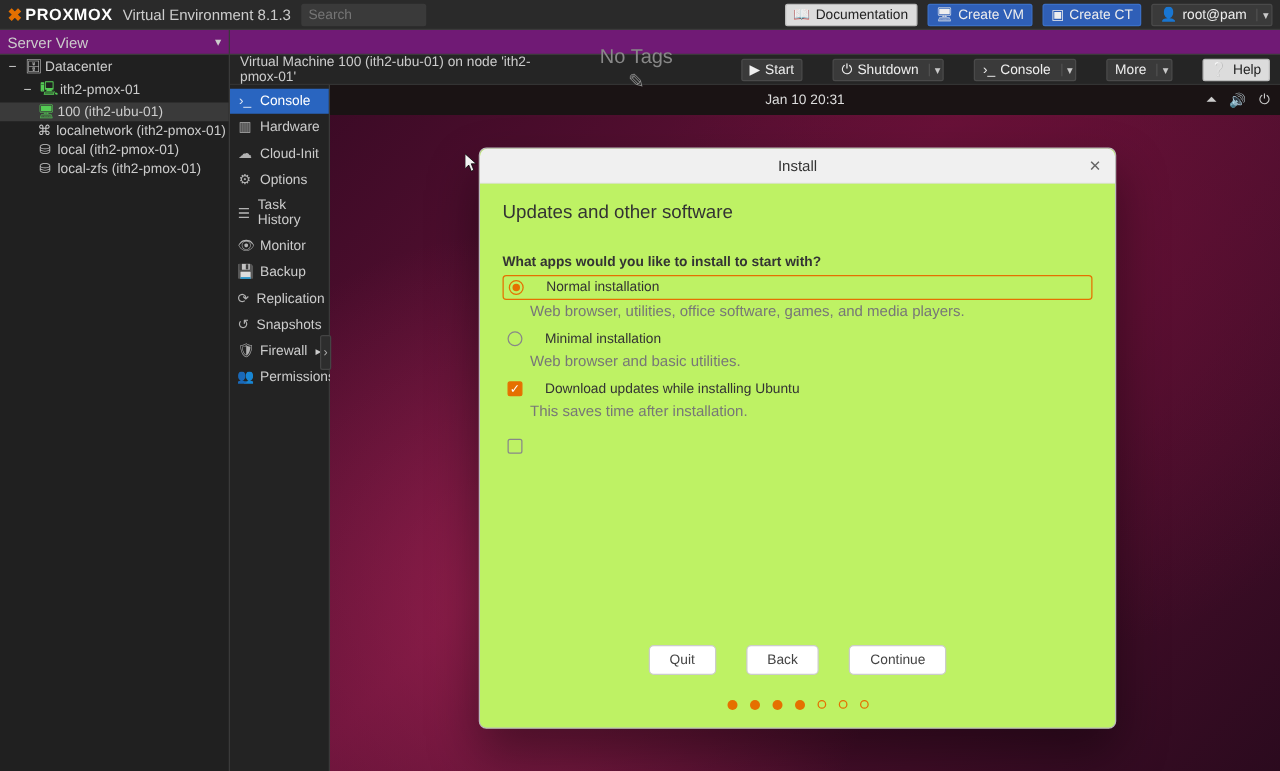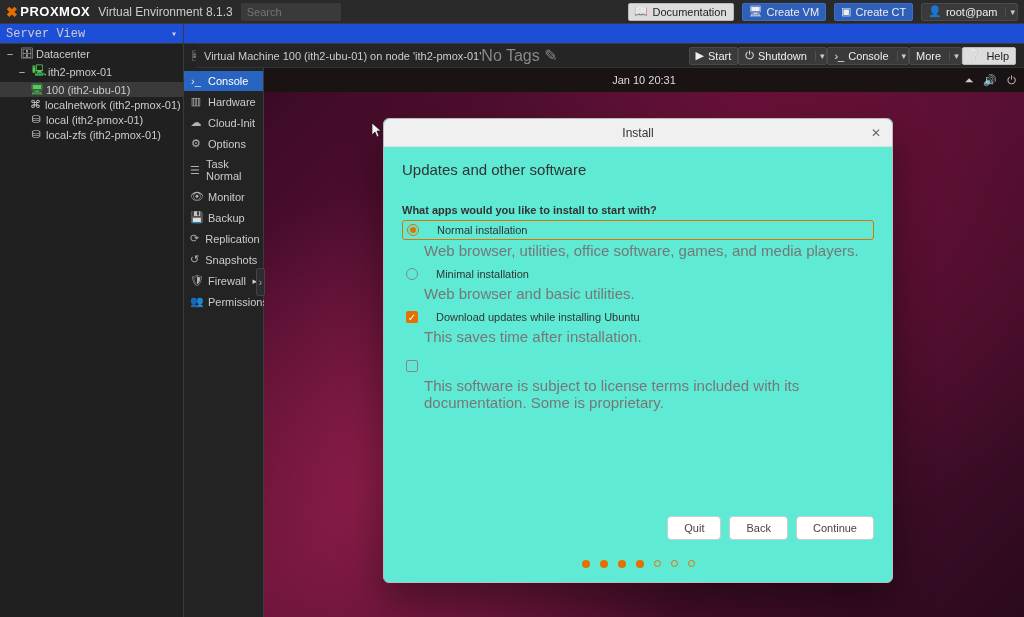--- a/index.html
+++ b/index.html
@@ -9,64 +9,64 @@
   .logo .brandx { color:#e57000; font-size:14px;}
   .logo .brandtext { color:#fff; font-size:13px;}
   .ve-title { color:#ccc; font-size:12px; }
   .topbar .search { background:#3a3a3a; border:none; height:18px; width:100px; border-radius:2px; padding:0 6px; color:#ccc; font-size:11px;}
   .topbar .spacer { flex:1; }
   .btn { background:#3a3a3a; color:#eee; border:1px solid #4a4a4a; border-radius:2px; height:18px; padding:0 6px; font-size:11px; display:inline-flex; align-items:center; gap:4px; cursor:pointer;}
   .btn.light { background:#dcdcdc; color:#222; border-color:#bbb;}
   .btn.blue { background:#2f5fb7; border-color:#3a6fc7;}
   .btn.split { padding-right:2px;}
   .btn .caret { font-size:9px; opacity:.8; padding-left:4px; border-left:1px solid #555; margin-left:4px;}
-  .secondbar { height:20px; background:#1d4ed8; border-bottom:1px solid #3a3a3a; display:flex; align-items:center;font-family:Liberation Mono, monospace;}
+  .secondbar { height:20px; background:#701a75; border-bottom:1px solid #3a3a3a; display:flex; align-items:center;}
   .treehdr { width:184px; padding:0 6px; display:flex; align-items:center; justify-content:space-between; border-right:1px solid #3a3a3a; height:100%;}
   .treehdr .drop { font-size:10px;}
   .content-row { display:flex; height: 573px;}
   .tree { width:184px; background:#202020; border-right:1px solid #3a3a3a; font-size:11px; padding-top:2px;}
   .tree .node { display:flex; align-items:center; gap:4px; padding:1px 4px; white-space:nowrap;}
   .tree .node.sel { background:#3a3a3a;}
   .tree .ind1 { padding-left:16px;} .tree .ind2 { padding-left:30px;}
   .tree .icn { width:12px; text-align:center; font-size:11px;}
   .midcol { width:80px; background:#232323; border-right:1px solid #3a3a3a; font-size:11px;}
   .midcol .item { display:flex; align-items:center; gap:6px; padding:4px 6px; cursor:pointer;}
   .midcol .item.sel { background:#2965c0; color:#fff;}
   .midcol .item .ic { width:12px; text-align:center; opacity:.85;}
   .midcol .item .arrow { margin-left:auto; font-size:9px;}
   .main { flex:1; background:#1f1f1f; display:flex; flex-direction:column; }
-  .vmheader { height:24px; display:flex; align-items:center; padding:0 8px; gap:0; border-bottom:1px solid #333; background:#252525;margin-left:12px;}
+  .vmheader { height:24px; display:flex; align-items:center; padding:0 8px; gap:24px; border-bottom:1px solid #333; background:#252525;}
   .vmheader .title { color:#ccc; font-size:11px;}
   .vmheader .notags { color:#888; font-size:16px;text-align:center;}
   .vmheader .spacer{flex:1;}
   .vmheader .btn { height:18px;}
   .console { flex:1; position:relative; background:#2c0014;}
   .deskbg { position:absolute; inset:0; background:
     radial-gradient(circle at 20% 75%, rgba(180,40,90,.55), transparent 40%),
     radial-gradient(circle at 75% 25%, rgba(110,15,55,.6), transparent 45%),
     linear-gradient(135deg,#3a0a25 0%, #641238 40%, #2b0a1e 100%);
   }
   .gtopbar { position:absolute; top:0; left:0; right:0; height:24px; background:#1a1314; display:flex; align-items:center; justify-content:center; color:#ddd; font-size:11px;}
   .gtopbar .right { position:absolute; right:8px; display:flex; gap:10px; color:#ccc;}
   .cursor { position:absolute; left:108px; top:55px; width:12px; height:16px;}
-  .installer { position:absolute; left:119px; top:50px; width:510px; height:465px; background:#5eead4; border:1px solid #bbb; border-radius:6px; box-shadow:0 20px 40px rgba(0,0,0,.4); color:#333; display:flex; flex-direction:column;}
+  .installer { position:absolute; left:119px; top:50px; width:510px; height:465px; background:#bef264; border:1px solid #bbb; border-radius:6px; box-shadow:0 20px 40px rgba(0,0,0,.4); color:#333; display:flex; flex-direction:column;}
   .inst-titlebar { height:28px; display:flex; align-items:center; justify-content:center; background:#f0f0f0; border-bottom:1px solid #ddd; border-radius:6px 6px 0 0; font-size:12px; position:relative;}
   .inst-titlebar .close { position:absolute; right:8px; width:16px; height:16px; border-radius:8px; display:flex; align-items:center; justify-content:center; font-size:12px; color:#666; cursor:pointer;}
   .inst-body { padding:14px 18px 10px 18px; flex:1; font-size:11px;}
   .inst-body h2 { font-size:15px; font-weight:400; color:#333; margin-bottom:26px;}
   .qhdr { font-weight:bold; font-size:11px; margin-bottom:4px;}
   .radioRow { display:flex; align-items:center; gap:18px; padding:3px 4px;}
   .radioRow.sel { border:1px solid #e57000; border-radius:3px;}
   .radio { width:12px; height:12px; border:1.5px solid #888; border-radius:50%; display:inline-flex; align-items:center; justify-content:center;}
   .radio.on { border-color:#e57000;}
   .radio.on::after { content:""; width:6px; height:6px; background:#e57000; border-radius:50%;}
-  .subnote { color:#777; font-size:15px; padding:2px 0 6px 22px;}
+  .subnote { color:#777; font-size:12px; padding:2px 0 6px 22px;}
   .chk { width:12px; height:12px; border:1.5px solid #888; border-radius:2px; display:inline-flex; align-items:center; justify-content:center; font-size:10px; color:#fff;}
   .chk.on { background:#e57000; border-color:#e57000;}
-  .inst-footer { padding:10px 18px 14px; display:flex; justify-content:flex-end; gap:8px;}
+  .inst-footer { padding:10px 18px 14px; display:flex; justify-content:center; gap:24px;}
   .gbtn { background:#fff; border:1px solid #ccc; border-radius:4px; padding:5px 16px; font-size:11px; color:#444; cursor:pointer;}
   .dots { display:flex; justify-content:center; gap:10px; padding:6px 0 14px;}
   .dot { width:8px; height:8px; border-radius:50%; background:#e57000;}
   .dot.empty { background:transparent; border:1.5px solid #e57000; width:7px; height:7px;}
   .sidehandle { position:absolute; left:-8px; top:200px; width:9px; height:28px; background:#2d2d2d; border:1px solid #444; border-radius:2px; display:flex; align-items:center; justify-content:center; font-size:10px; color:#aaa;}
 </style>
 </head>
 <body>
 
 <div class="topbar">
@@ -150,21 +150,21 @@
     <div class="item">
         <span class="ic">☁</span>
         <span>Cloud-Init</span>
       </div>
     <div class="item">
         <span class="ic">⚙</span>
         <span>Options</span>
       </div>
     <div class="item">
         <span class="ic">☰</span>
-        <span>Task Normal</span>
+        <span>Task History</span>
       </div>
     <div class="item">
         <span class="ic">👁</span>
         <span>Monitor</span>
       </div>
     <div class="item">
         <span class="ic">💾</span>
         <span>Backup</span>
       </div>
     <div class="item">
@@ -256,21 +256,20 @@
 
           <div class="radioRow">
             <span class="chk on">✓</span>
             <span>Download updates while installing Ubuntu</span>
           </div>
           <div class="subnote">This saves time after installation.</div>
 
           <div class="radioRow" style="margin-top:6px">
             <span class="chk"></span>
           </div>
-          <div class="subnote">This software is subject to license terms included with its documentation. Some is proprietary.</div>
         </div>
         <div class="inst-footer">
           <button class="gbtn">Quit</button>
           <button class="gbtn">Back</button>
           <button class="gbtn">Continue</button>
         </div>
         <div class="dots">
           <span class="dot"></span>
           <span class="dot"></span>
           <span class="dot"></span>

